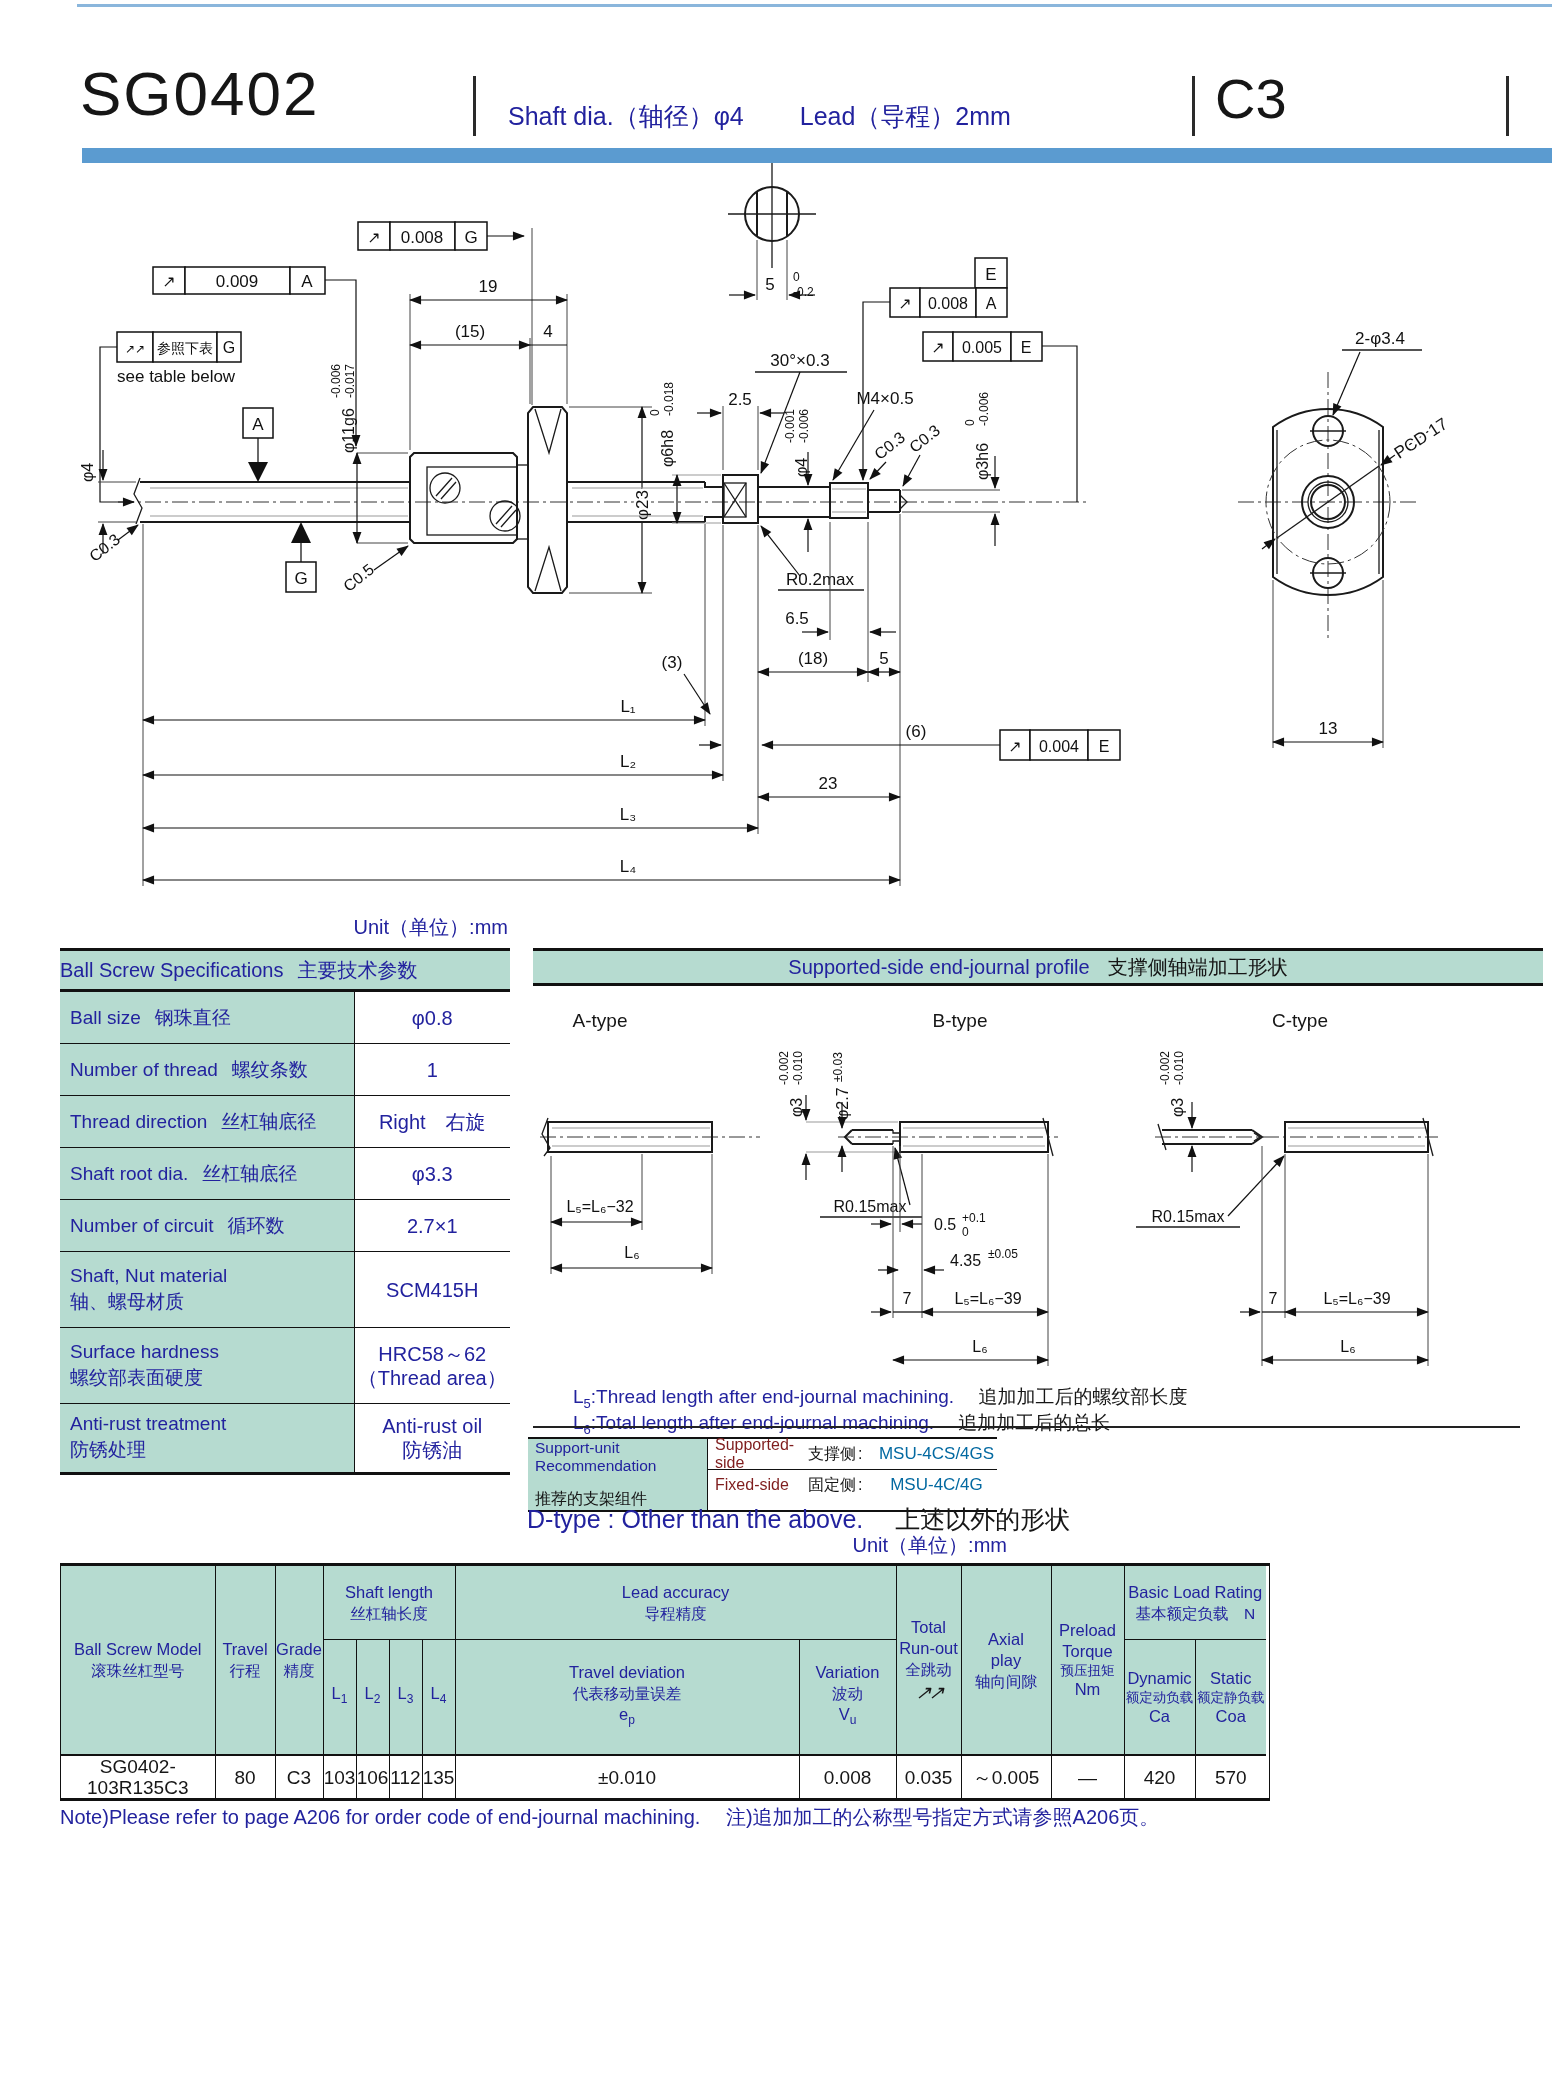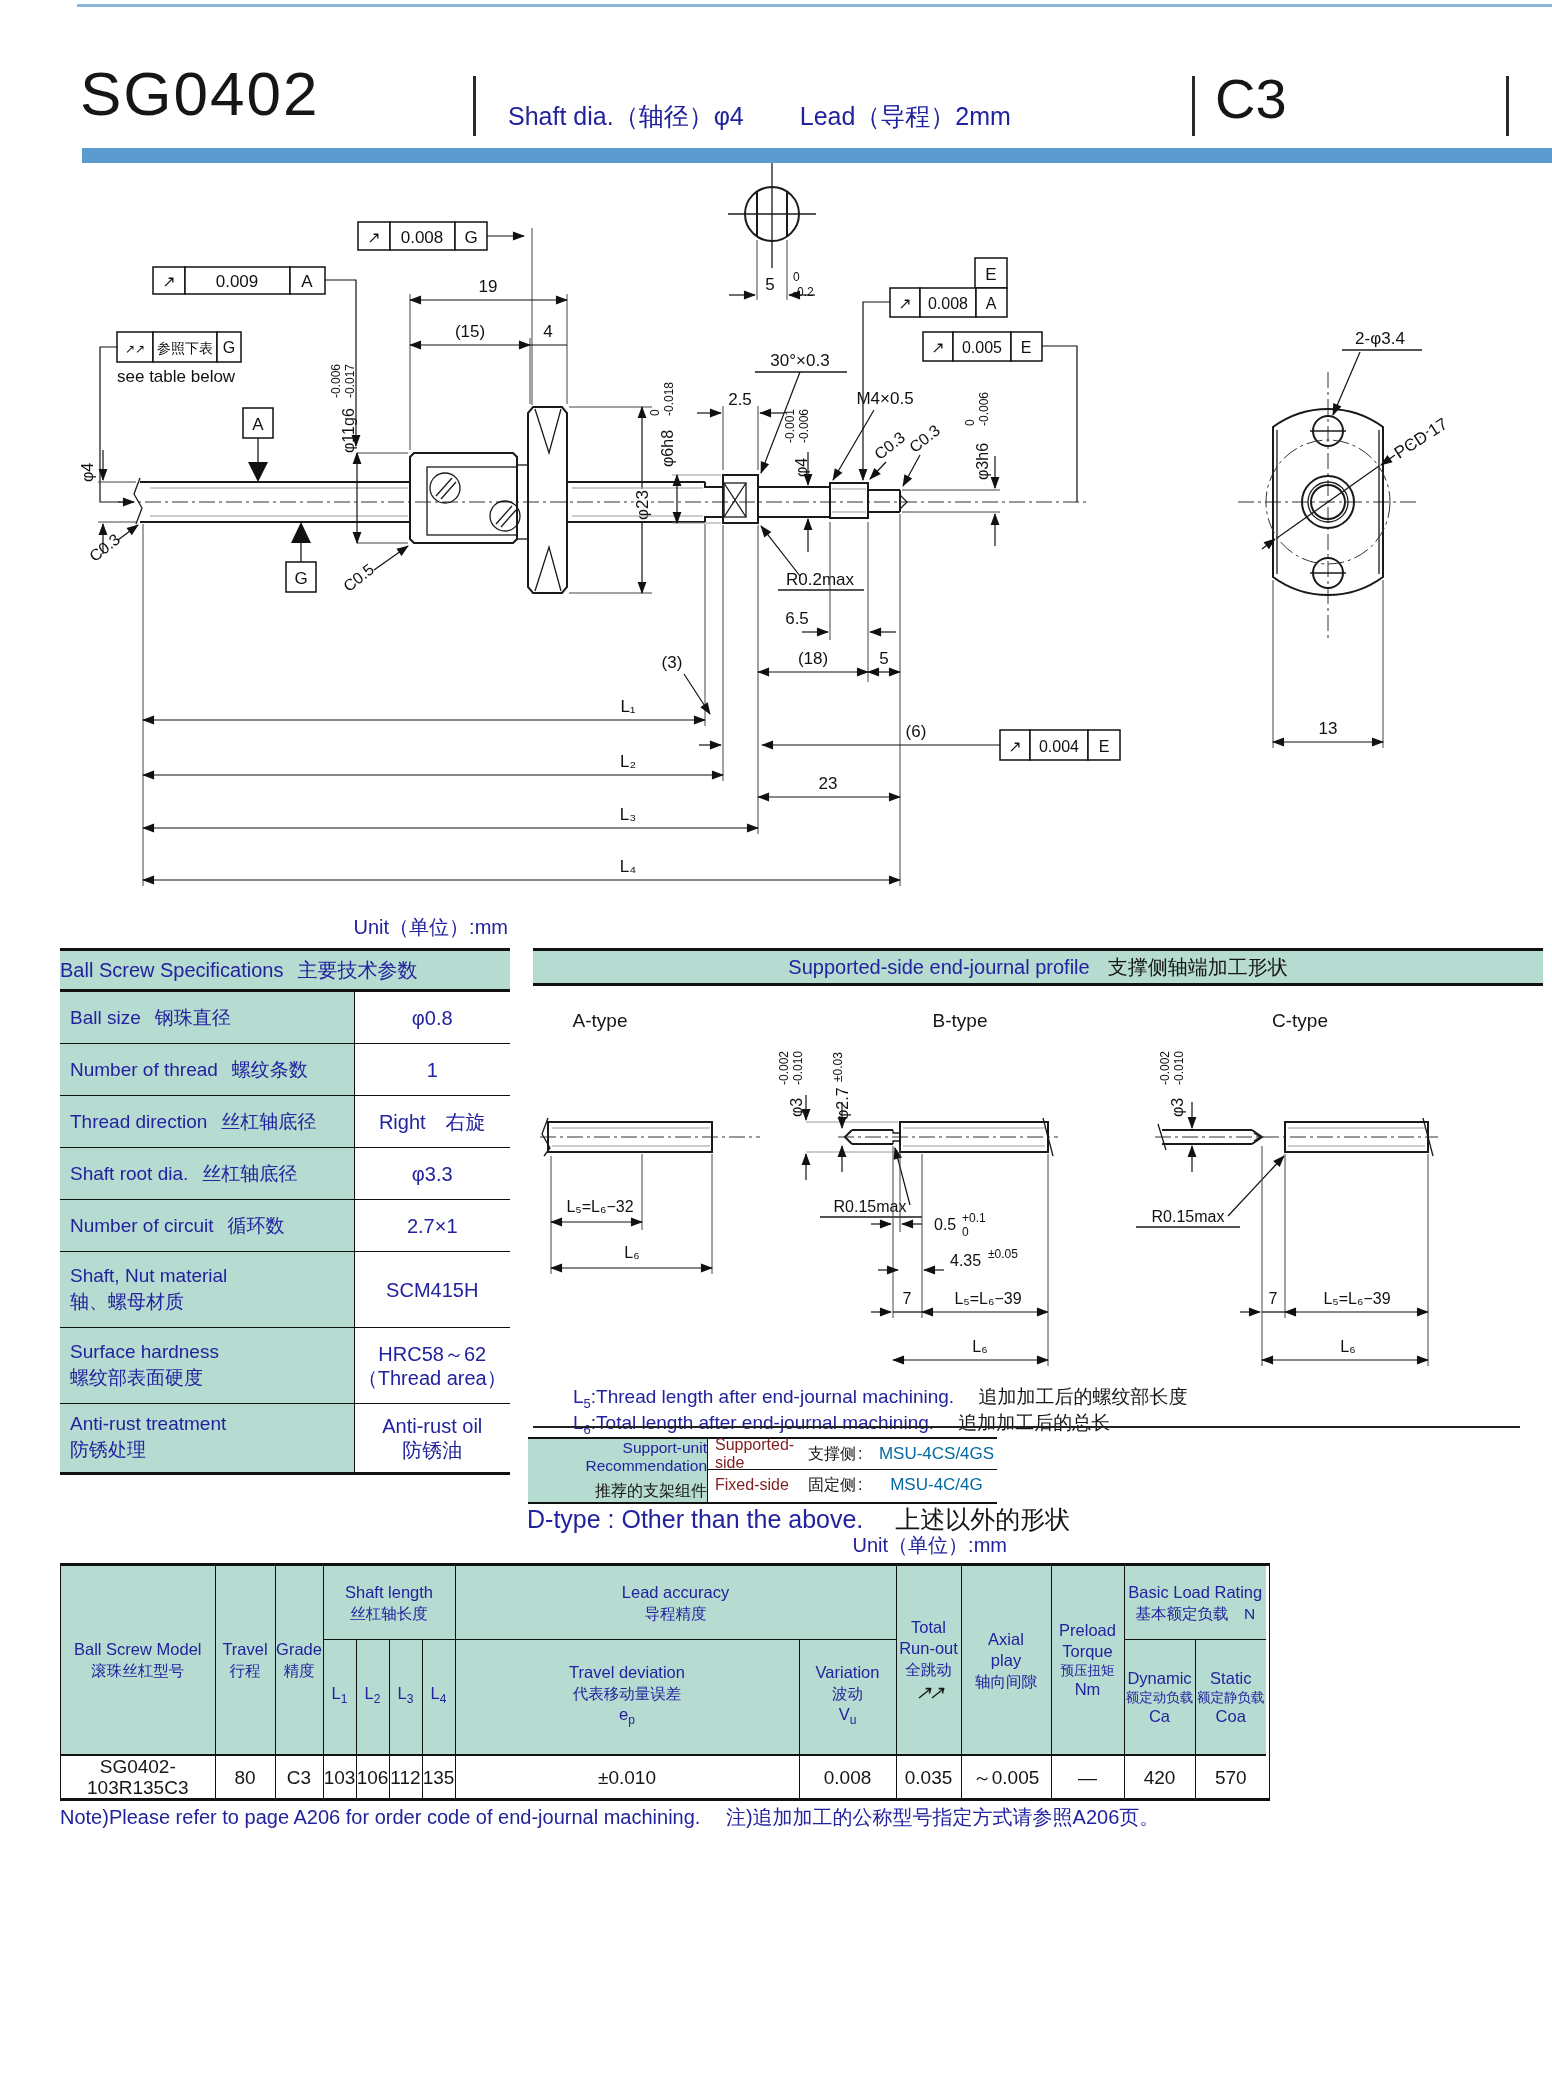--- a/index.html
+++ b/index.html
@@ -29,21 +29,21 @@
   .h51{height:51px;}.h75{height:75px;}.h68{height:68px;}
   
   .profile-bar{left:533px;top:948px;width:1010px;height:38px;background:#b6dbd0;border-top:3px solid #111;border-bottom:3px solid #111;
                display:flex;align-items:center;justify-content:center;gap:18px;box-sizing:border-box;font-size:20px;}
   .type-label{top:1010px;font-size:19px;color:#161616;width:120px;text-align:center;}
   .lnote{left:533px;font-size:19px;margin-left:40px;}
   .lnote sub{font-size:13px;}
   .profile-endrule{left:533px;top:1426px;width:987px;height:2px;background:#222;}
   
   .support{left:528px;top:1437px;width:469px;border-top:2.5px solid #111;border-bottom:2.5px solid #111;display:flex;}
-  .support-left{width:172px;background:#b6dbd0;border-right:1.5px solid #111;display:flex;flex-direction:column;justify-content:center;padding-left:7px;gap:6px;text-align:right;}
+  .support-left{width:172px;background:#b6dbd0;border-right:1.5px solid #111;display:flex;flex-direction:column;justify-content:center;padding-left:7px;gap:14px;}
   .support-left .en{font-size:15.5px;color:#22229e;}
   .support-left .cn{font-size:16px;color:#161616;}
   .support-right{flex:1;display:flex;flex-direction:column;}
   .support-row{height:30px;display:flex;align-items:center;}
   .support-row.first{border-bottom:1.5px solid #111;}
   .support-row .en{width:93px;padding-left:7px;font-size:16px;color:#7f1d1d;}
   .support-row .cn{width:50px;font-size:16px;color:#161616;}
   .support-row .colon{width:18px;font-size:16px;color:#161616;}
   .support-row .val{flex:1;text-align:center;font-size:17px;color:#0369a1;}
   .dtype{left:527px;top:1503px;font-size:25px;}

